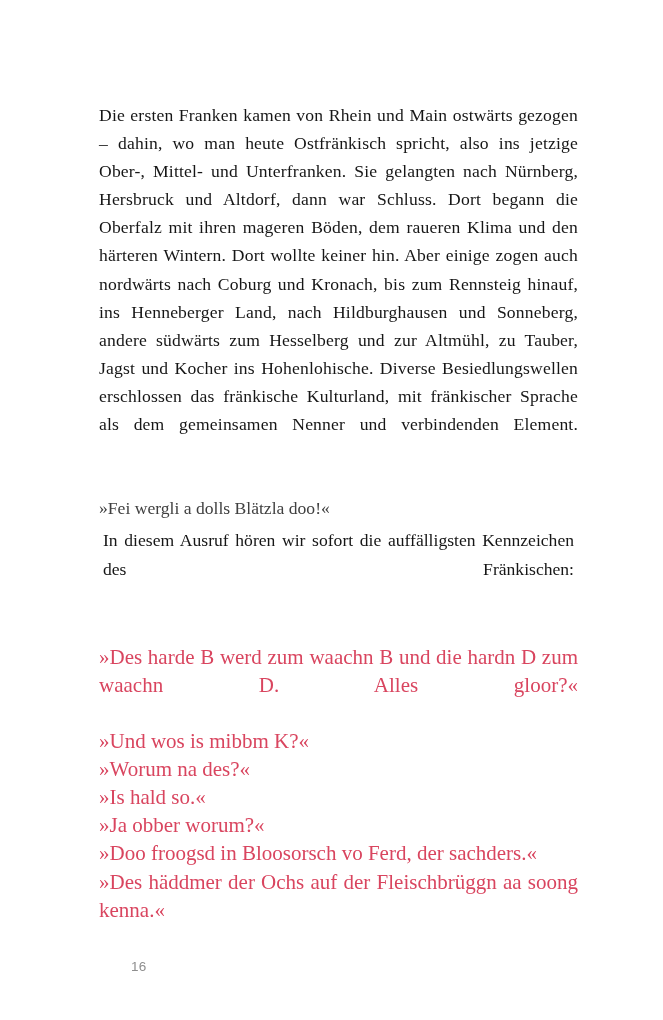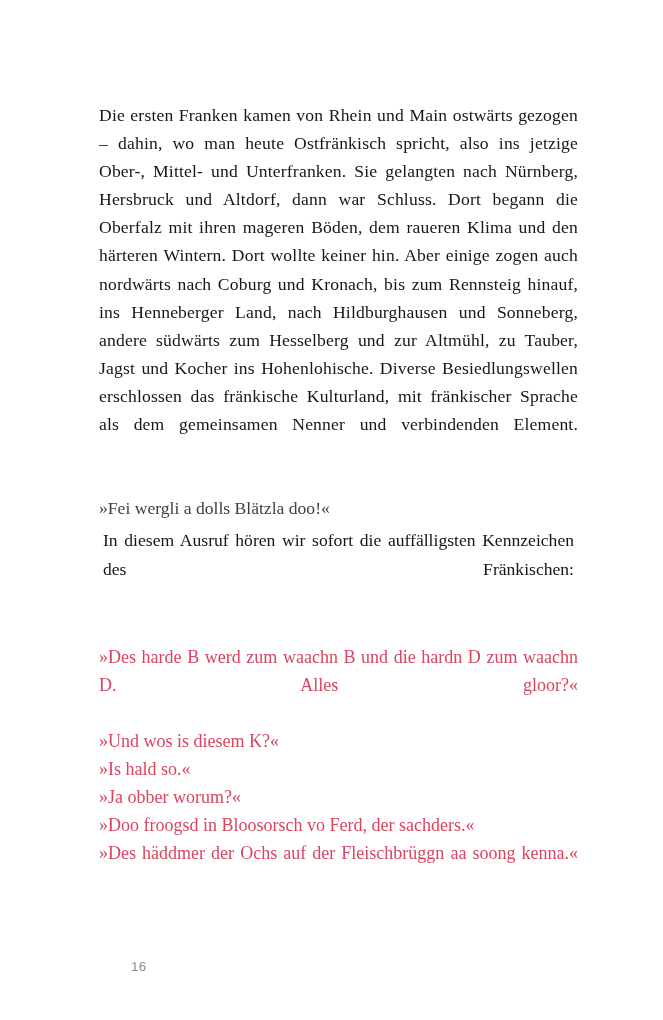--- a/index.html
+++ b/index.html
@@ -80,21 +80,21 @@
     content: "";
     display: inline-block;
     width: 100%;
   }
 
   .dialogue {
     margin: 0;
   }
 
   .dialogue-line {
-    font-size: 18px;
+    font-size: 21px;
     line-height: 28.1px;
     color: #d9455f;
     text-align: justify;
     margin: 0;
   }
   .dialogue-line::after {
     content: "";
     display: inline-block;
     width: 100%;
   }
@@ -126,21 +126,22 @@
     <div class="spacer-line"></div>
 
     <p class="quote-head">»Fei wergli a dolls Blätzla doo!«</p>
 
     <p class="lead-para">In diesem Ausruf hören wir sofort die auffälligsten Kennzei­chen des Fränkischen:</p>
 
     <div class="spacer-line"></div>
 
     <div class="dialogue">
       <p class="dialogue-line">»Des harde B werd zum waachn B und die hardn D zum waachn D. Alles gloor?«</p>
-      <p class="dialogue-line short">»Und wos is diesem K?«</p>
+      <p class="dialogue-line short">»Und wos is mibbm K?«</p>
+      <p class="dialogue-line short">»Worum na des?«</p>
       <p class="dialogue-line short">»Is hald so.«</p>
       <p class="dialogue-line short">»Ja obber worum?«</p>
       <p class="dialogue-line short">»Doo froogsd in Bloosorsch vo Ferd, der sachders.«</p>
       <p class="dialogue-line">»Des häddmer der Ochs auf der Fleischbrüggn aa soong kenna.«</p>
     </div>
 
   </div>
 
   <div class="page-number">16</div>
 

